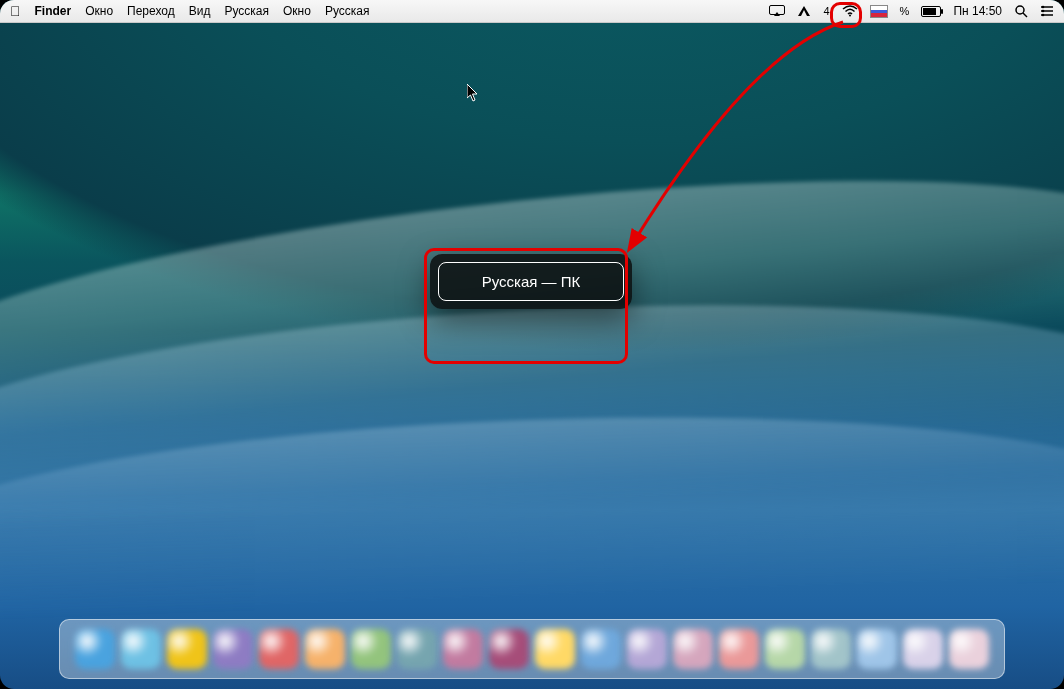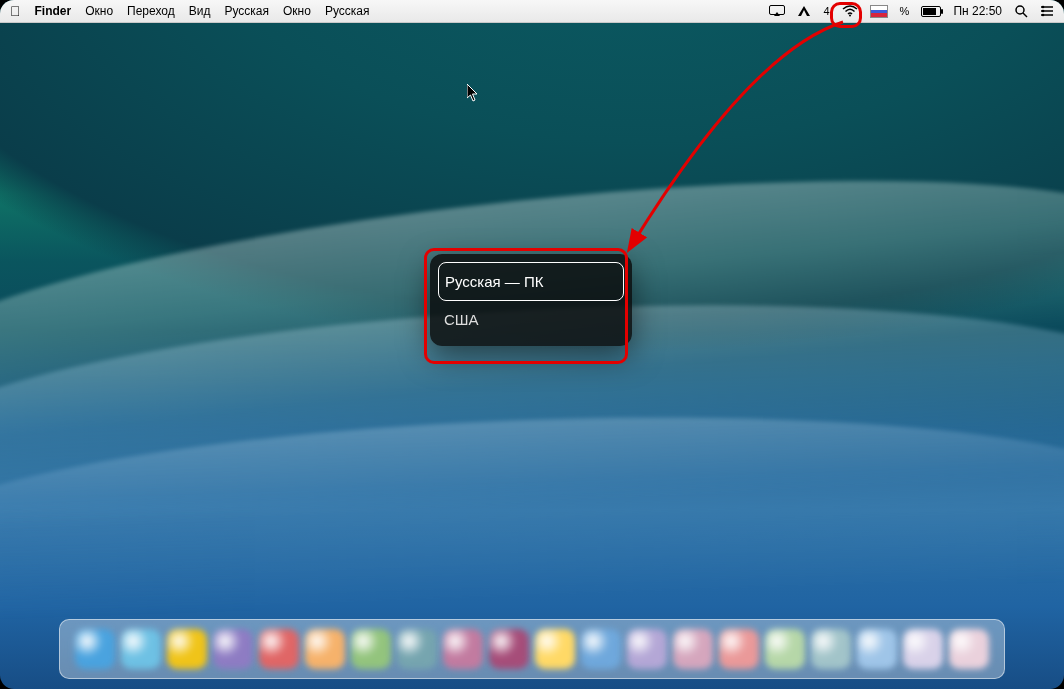--- a/index.html
+++ b/index.html
@@ -26,21 +26,21 @@
 .batt .body::after{content:"";position:absolute;right:-3px;top:2px;width:2px;height:5px;background:#000;border-radius:1px}
 .batt .fill{position:absolute;left:1px;top:1px;bottom:1px;width:70%;background:#000}
 
 .highlight{position:absolute;border:3px solid #e30000;border-radius:10px;pointer-events:none}
 .highlight.menu{top:2px;left:830px;width:26px;height:20px}
 .highlight.switch{top:248px;left:424px;width:198px;height:110px}
 
 .arrow-svg{position:absolute;top:12px;left:610px;width:250px;height:250px;pointer-events:none}
 
 .switcher{position:absolute;top:254px;left:430px;width:186px;background:rgba(10,10,10,.82);border-radius:12px;padding:8px;box-shadow:0 10px 30px rgba(0,0,0,.5)}
-.switcher .opt{color:#ddd;padding:10px 6px;font-size:15px;border-radius:8px}
+.switcher .opt{color:#ddd;text-align:center;padding:10px 6px;font-size:15px;border-radius:8px}
 .switcher .opt.selected{color:#fff;border:1.5px solid #fff}
 
 .cursor{position:absolute;top:84px;left:467px;width:12px;height:18px;pointer-events:none}
 
 .dock{position:absolute;left:50%;bottom:10px;transform:translateX(-50%);height:58px;width:920px;background:rgba(255,255,255,.35);border:1px solid rgba(255,255,255,.5);border-radius:10px;backdrop-filter:blur(6px);display:flex;align-items:center;justify-content:space-around;padding:0 12px}
 .dock .app{width:40px;height:40px;border-radius:10px;filter:blur(3px)}
 .menu-item{cursor:default}
 </style>
 </head>
 <body>
@@ -86,21 +86,21 @@
       </span>
       <span class="status-icon">
           <span class="flag"></span>
         </span>
       <span class="status-icon" style="font-size:11px">%</span>
       <span class="batt status-icon">
           <span class="body">
             <span class="fill"></span>
           </span>
         </span>
-      <span class="status-icon">Пн 22:50</span>
+      <span class="status-icon">Пн 14:50</span>
       <span class="status-icon">
         <svg width="14" height="14" viewBox="0 0 14 14">
             <circle cx="6" cy="6" r="4" fill="none" stroke="#000" stroke-width="1.5"></circle>
             <line x1="9" y1="9" x2="13" y2="13" stroke="#000" stroke-width="1.5"></line>
           </svg>
       </span>
       <span class="status-icon">
         <svg width="14" height="12" viewBox="0 0 14 12">
             <line x1="1" y1="2" x2="13" y2="2" stroke="#000" stroke-width="1.3"></line>
             <line x1="1" y1="6" x2="13" y2="6" stroke="#000" stroke-width="1.3"></line>
@@ -112,21 +112,20 @@
       </span>
     </div>
   </div>
 
   <svg class="cursor" viewBox="0 0 12 18">
     <polygon points="0,0 0,14 3.5,11 6,17 8,16 5.5,10 10,10" fill="#000" stroke="#fff" stroke-width="1"></polygon>
   </svg>
 
   <div class="switcher">
     <div class="opt selected">Русская — ПК</div>
-    <div class="opt">США</div>
   </div>
 
   <div class="highlight menu"></div>
   <div class="highlight switch"></div>
   <svg class="arrow-svg" viewBox="0 0 250 250">
     <defs>
       <marker id="ah" markerWidth="10" markerHeight="10" refX="6" refY="3" orient="auto">
         <path d="M0,0 L0,6 L8,3 z" fill="#e30000"></path>
       </marker>
     </defs>

